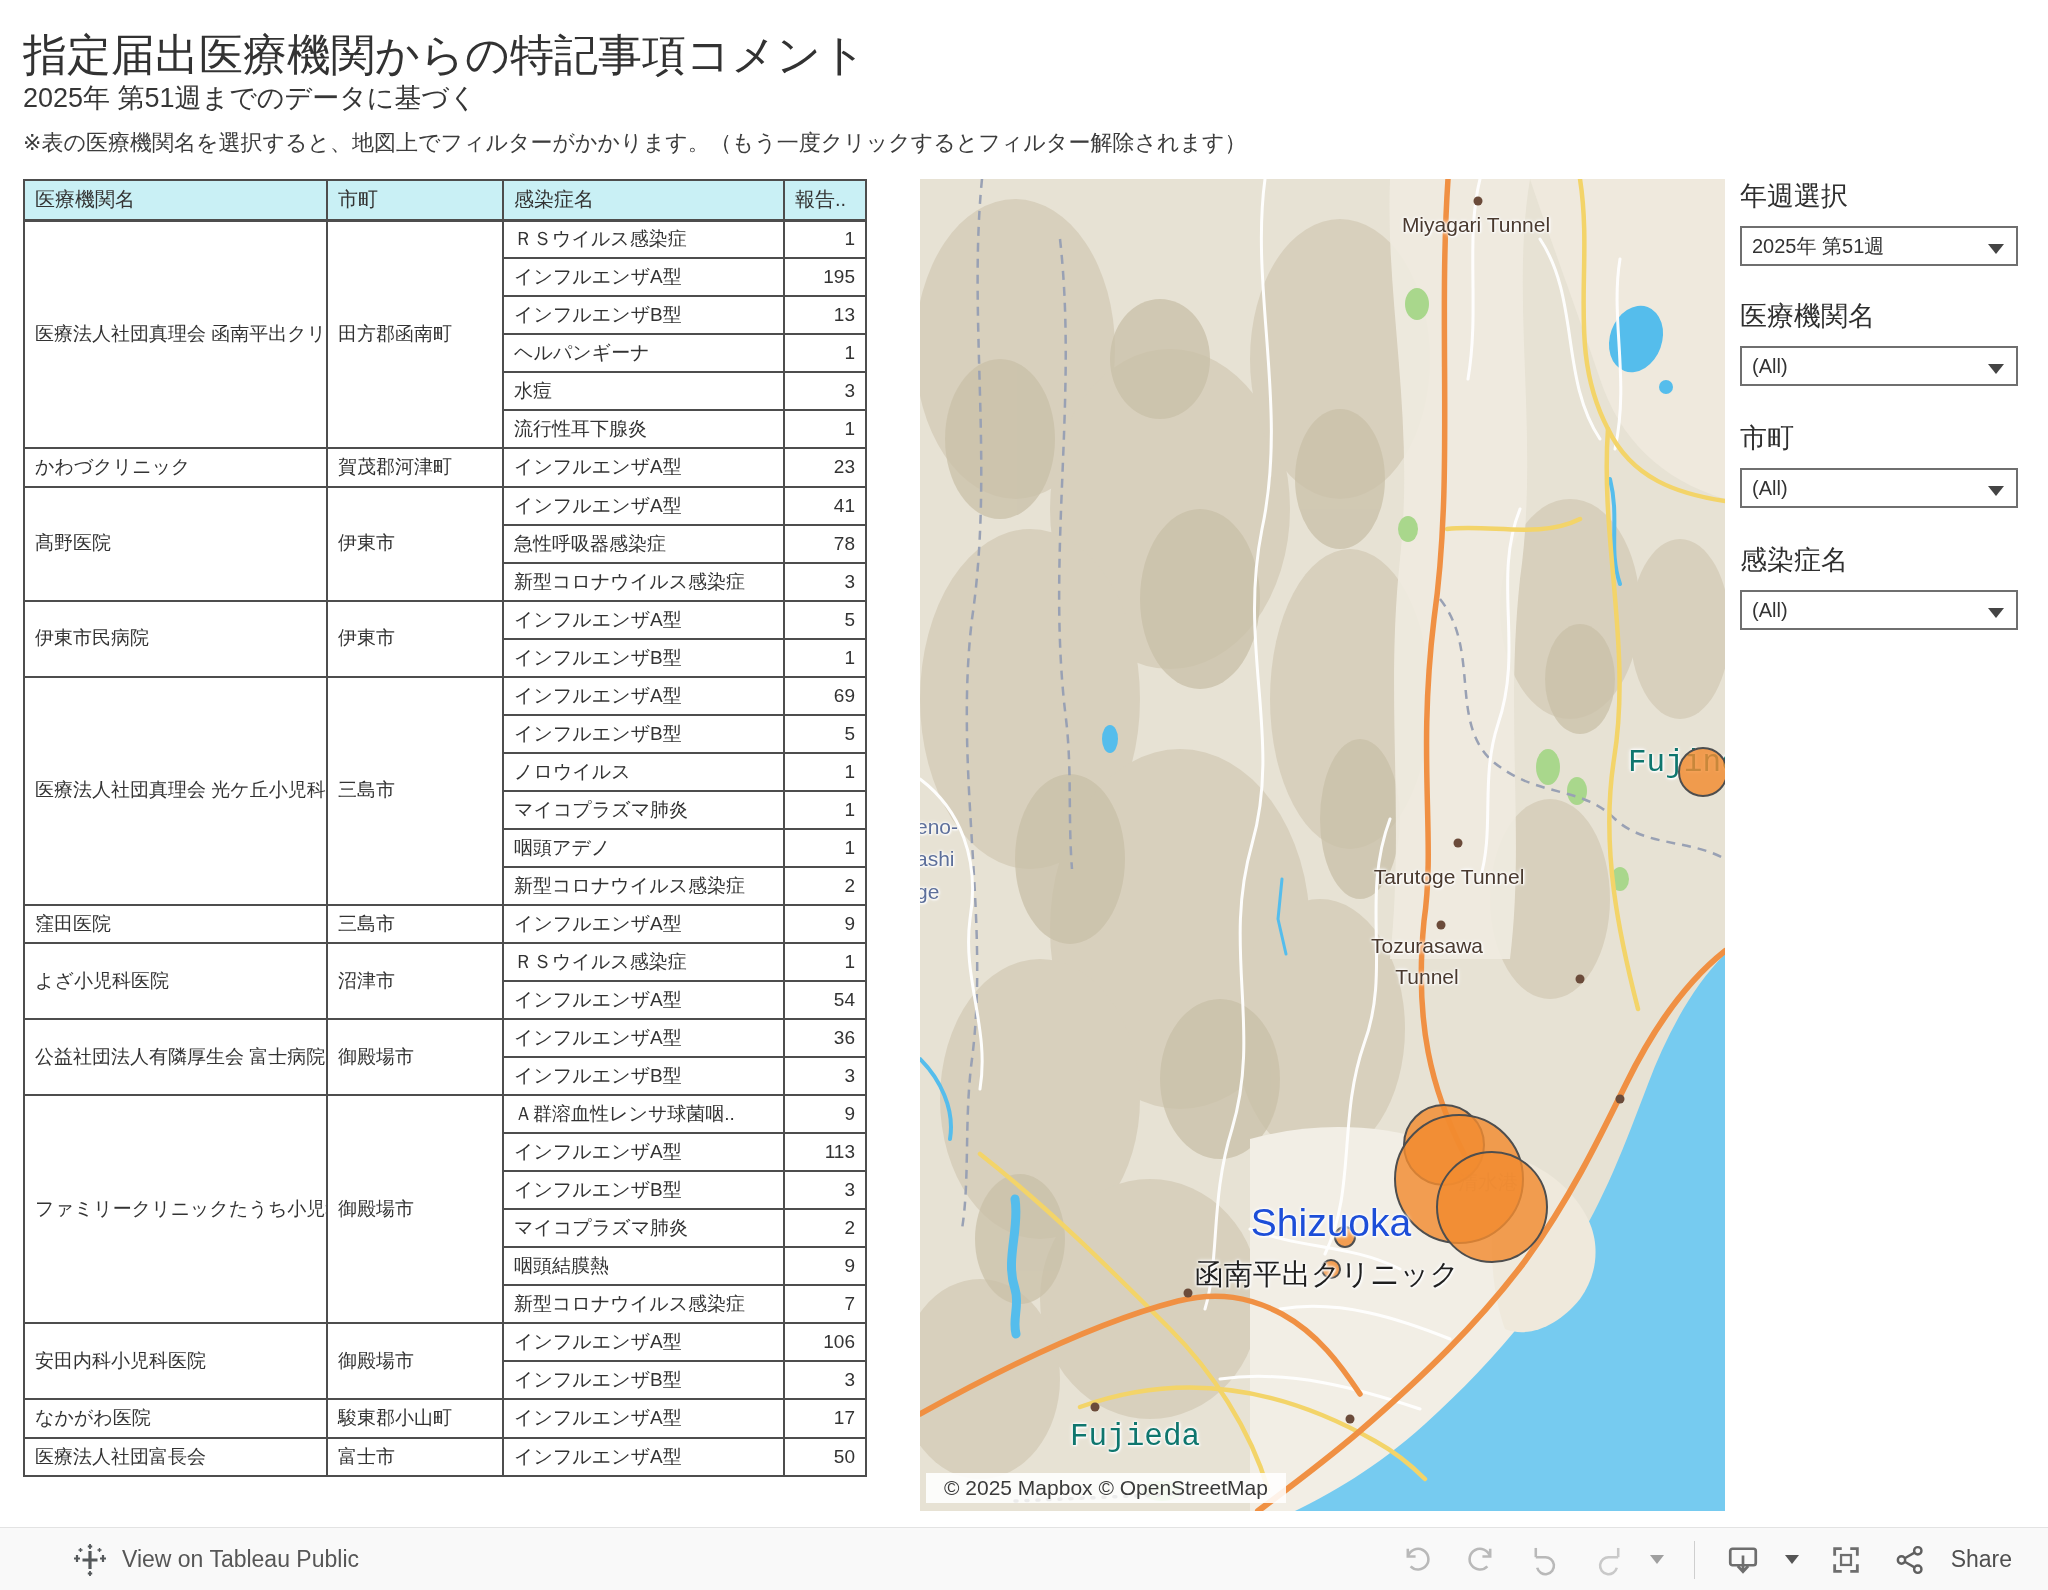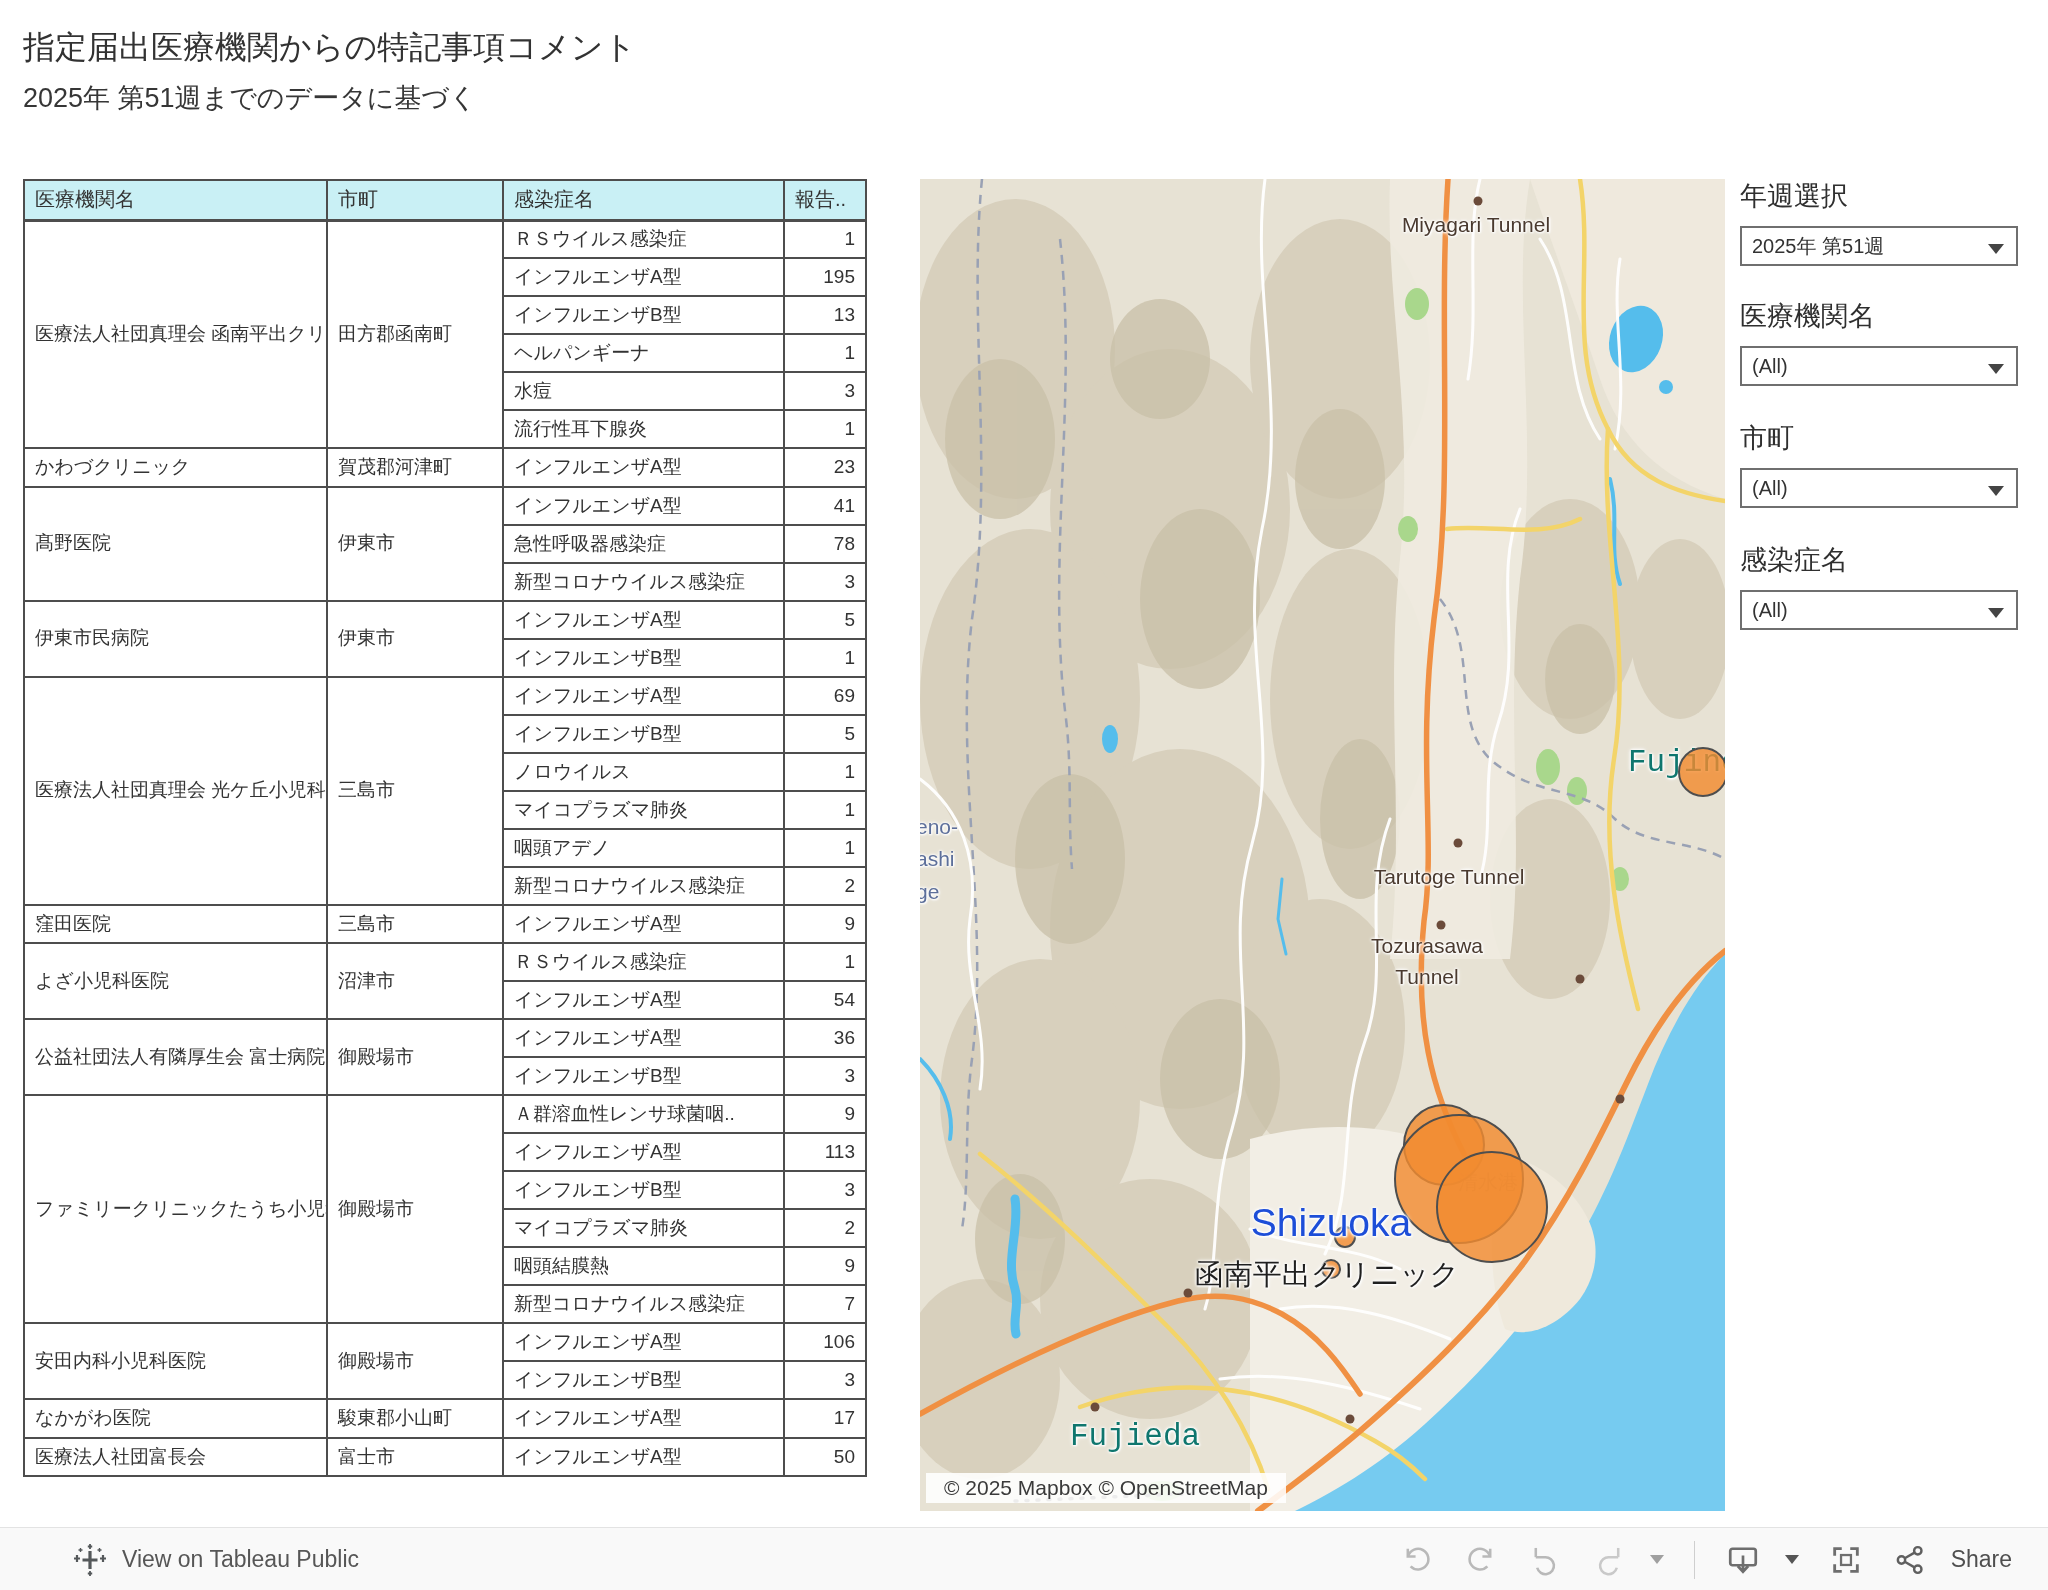--- a/index.html
+++ b/index.html
@@ -1,19 +1,19 @@
 <!DOCTYPE html>
 <html><head>
 <meta charset="utf-8">
 <style>
   html,body{margin:0;padding:0;background:#fff;}
   .page{position:relative;width:2048px;height:1590px;background:#fff;overflow:hidden;
         font-family:"Liberation Sans","DejaVu Sans",sans-serif;color:#333;}
   
-  .title{position:absolute;left:23px;top:26px;font-size:32px;font-weight:500;color:#323232;}
+  .title{position:absolute;left:23px;top:26px;font-size:44px;font-weight:500;color:#323232;}
   .subtitle{position:absolute;left:23px;top:80px;font-size:27px;font-weight:400;color:#363636;}
   .note{position:absolute;left:23px;top:128px;font-size:22px;color:#3c3c3c;}
   
   .table-wrap{position:absolute;left:23px;top:179px;width:846px;height:1344px;overflow:hidden;}
   table.report{border-collapse:collapse;table-layout:fixed;width:842px;}
   table.report th,table.report td{border:2px solid #4d4d4d;box-sizing:border-box;
       font-size:19px;color:#333;overflow:hidden;white-space:nowrap;}
   table.report th{background:#c9f0f5;font-weight:400;font-size:20px;text-align:left;
       height:40px;padding:4px 10px;border-bottom:3px solid #4d4d4d;}
   table.report td{height:38px;padding:4px 10px;vertical-align:middle;background:#fff;}
@@ -60,20 +60,21 @@
       border-top:9px solid #a0a0a0;}
   .share-label{font-size:23px;color:#4f4f4f;font-weight:500;}
 </style>
 </head>
 <body>
 
 <div class="page">
 
   <div class="title">指定届出医療機関からの特記事項コメント</div>
   <div class="subtitle">2025年 第51週までのデータに基づく</div>
+  <div class="note">※表の医療機関名を選択すると、地図上でフィルターがかかります。（もう一度クリックするとフィルター解除されます）</div>
 
   <div class="table-wrap">
     <table class="report">
       <colgroup>
         <col class="col-name">
           <col class="col-city">
           <col class="col-dis">
           <col class="col-cnt">
       </colgroup>
       <thead>

